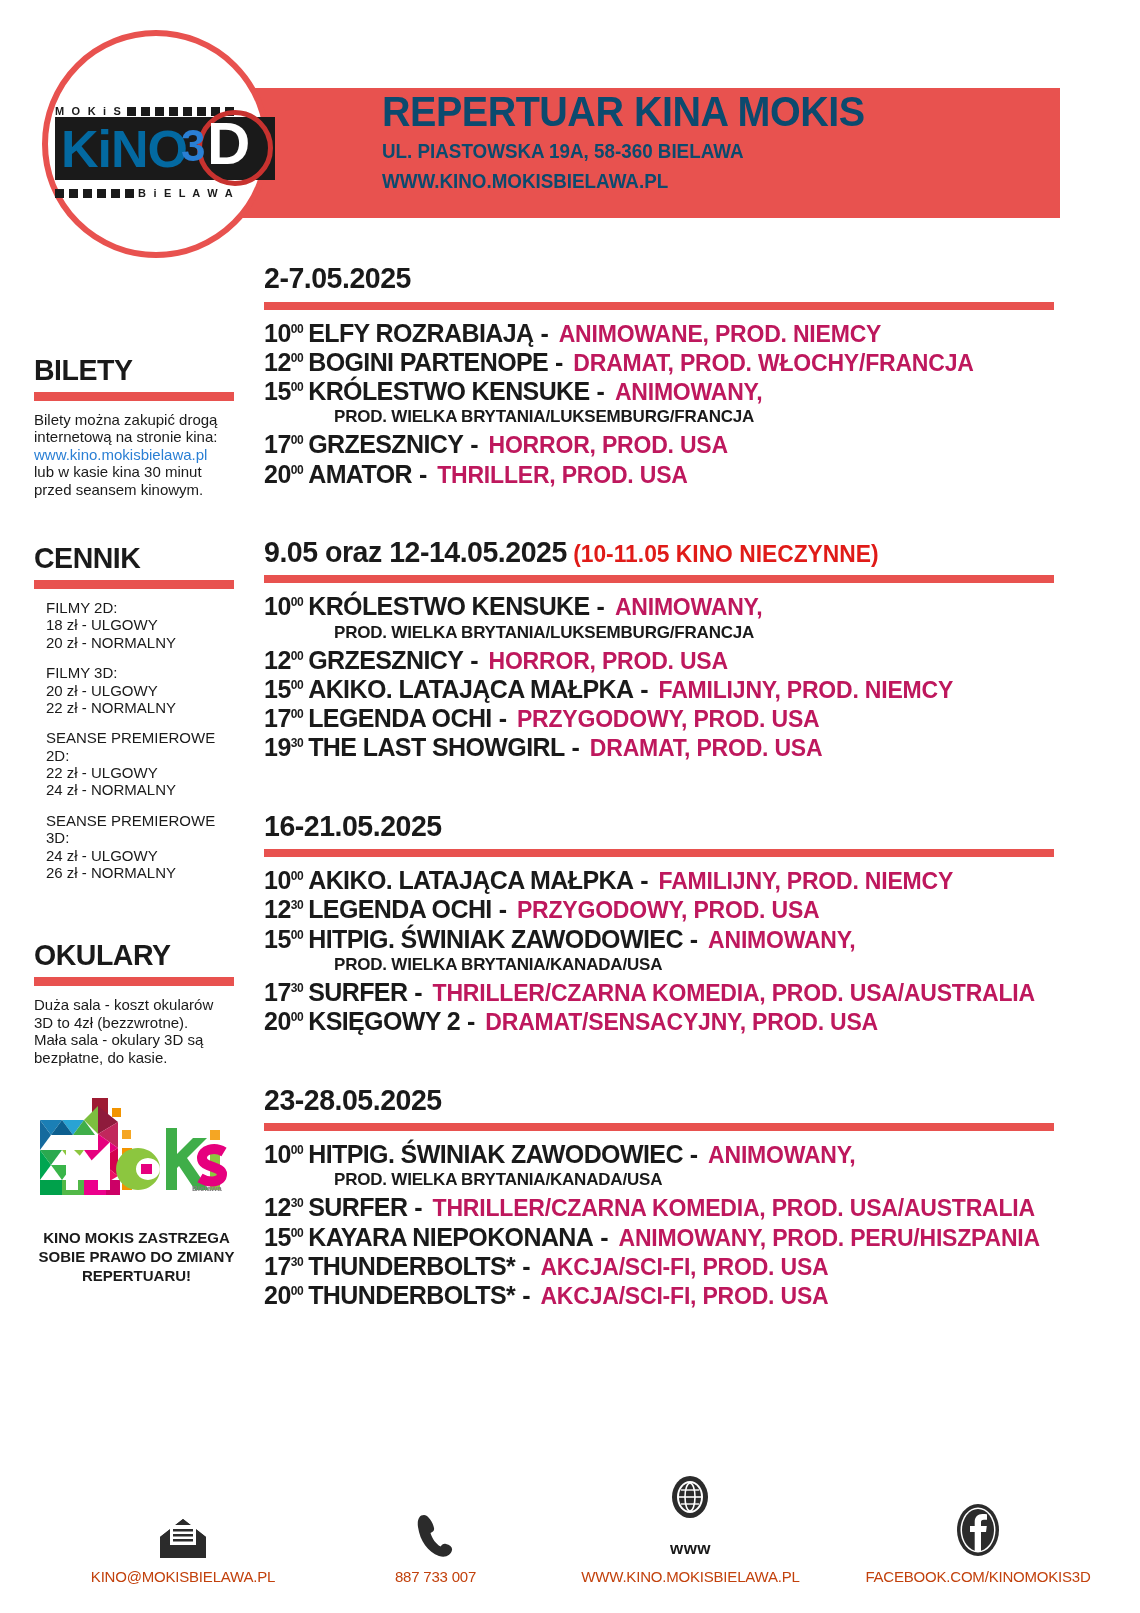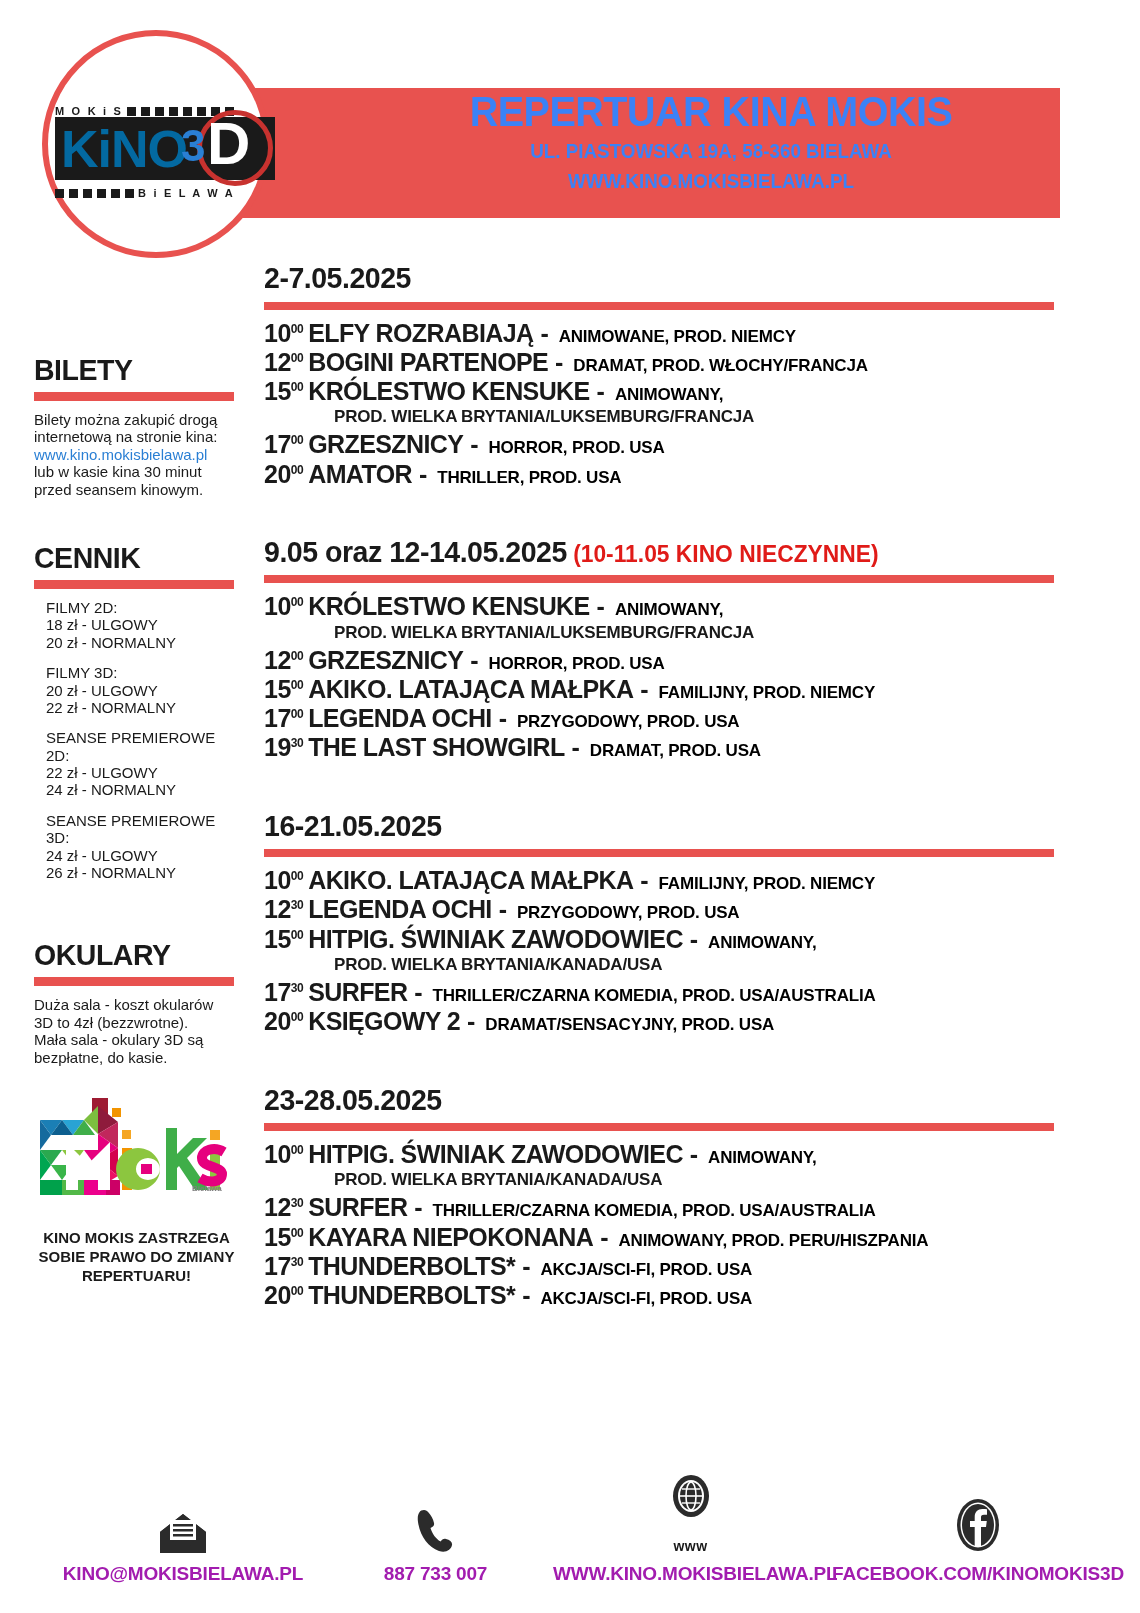--- a/index.html
+++ b/index.html
@@ -30,22 +30,22 @@
     top: 88px;
     width: 885px;
     height: 130px;
     background: #e8524f;
   }
   .banner-text {
     position: absolute;
     right: 100px;
     top: 90px;
     width: 700px;
-    text-align: center;
-    color: #3b82f6;
+    text-align: left;
+    color: #0c4a6e;
   }
   .banner-title {
     font-size: 42px;
     font-weight: bold;
     letter-spacing: -0.5px;
     line-height: 1.05;
     transform: scaleX(0.94);
     transform-origin: right center;
     white-space: nowrap;
   }
@@ -268,23 +268,23 @@
     color: #1a1a1a;
     letter-spacing: -0.6px;
     margin-left: 5px;
   }
   .film .dash {
     font-size: 25px;
     font-weight: bold;
     color: #1a1a1a;
   }
   .film .genre {
-    font-size: 17px;
-    font-weight: bold;
-    color: #000000;
+    font-size: 23px;
+    font-weight: bold;
+    color: #be185d;
     letter-spacing: -0.2px;
     margin-left: 3px;
   }
   .film-cont {
     font-size: 17px;
     font-weight: bold;
     color: #1a1a1a;
     letter-spacing: -0.2px;
     margin-left: 70px;
     line-height: 1.3;
@@ -308,32 +308,32 @@
     text-align: center;
   }
   .foot-ico {
     height: 62px;
     display: flex;
     align-items: flex-end;
     justify-content: center;
     margin-bottom: 9px;
   }
   .foot-label {
-    font-size: 19px;
-    font-weight: bold;
-    color: #a21caf;
+    font-size: 15px;
+    font-weight: normal;
+    color: #c2410c;
     letter-spacing: -0.2px;
     white-space: nowrap;
   }
   .f1 { width: 270px; }
   .f2 { width: 235px; }
   .f3 { width: 275px; }
   .f4 { width: 300px; }
   .www-word {
-    font-size: 14px;
+    font-size: 17px;
     font-weight: bold;
     letter-spacing: 0.5px;
     margin-top: 12px;
   }
 </style>
 </head>
 <body>
 
 <div class="header">
   <div class="header-banner"></div>

